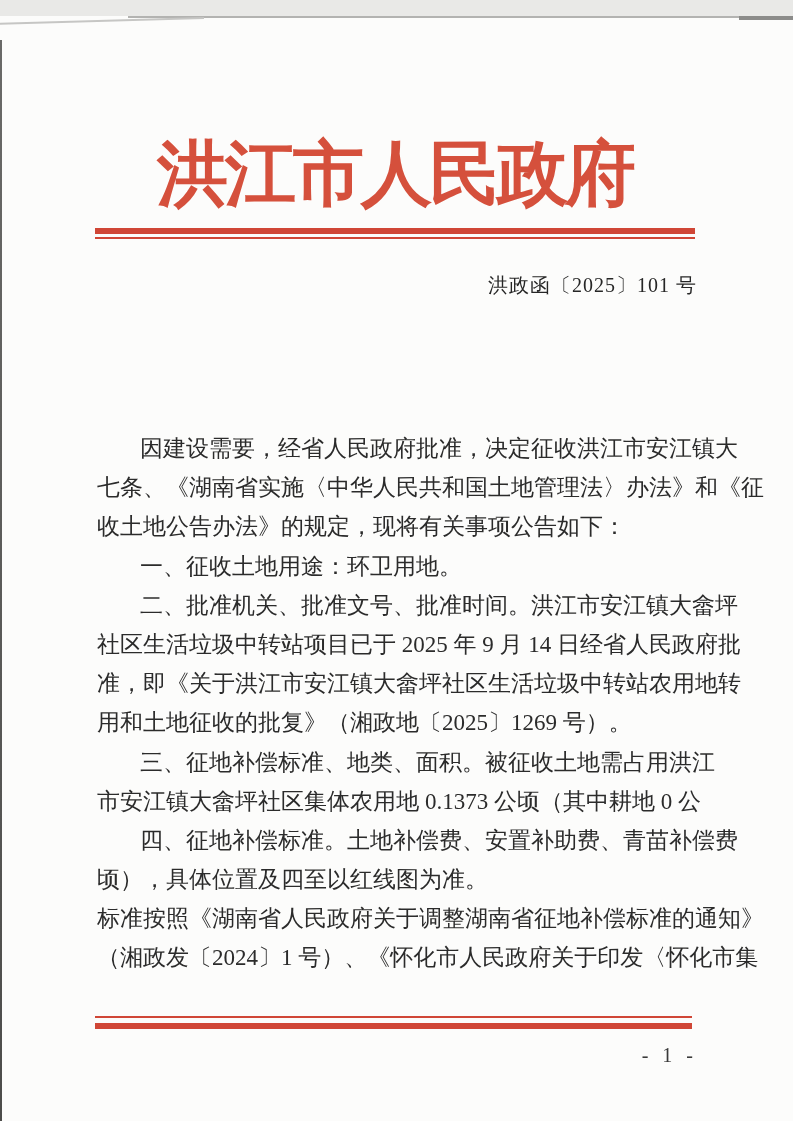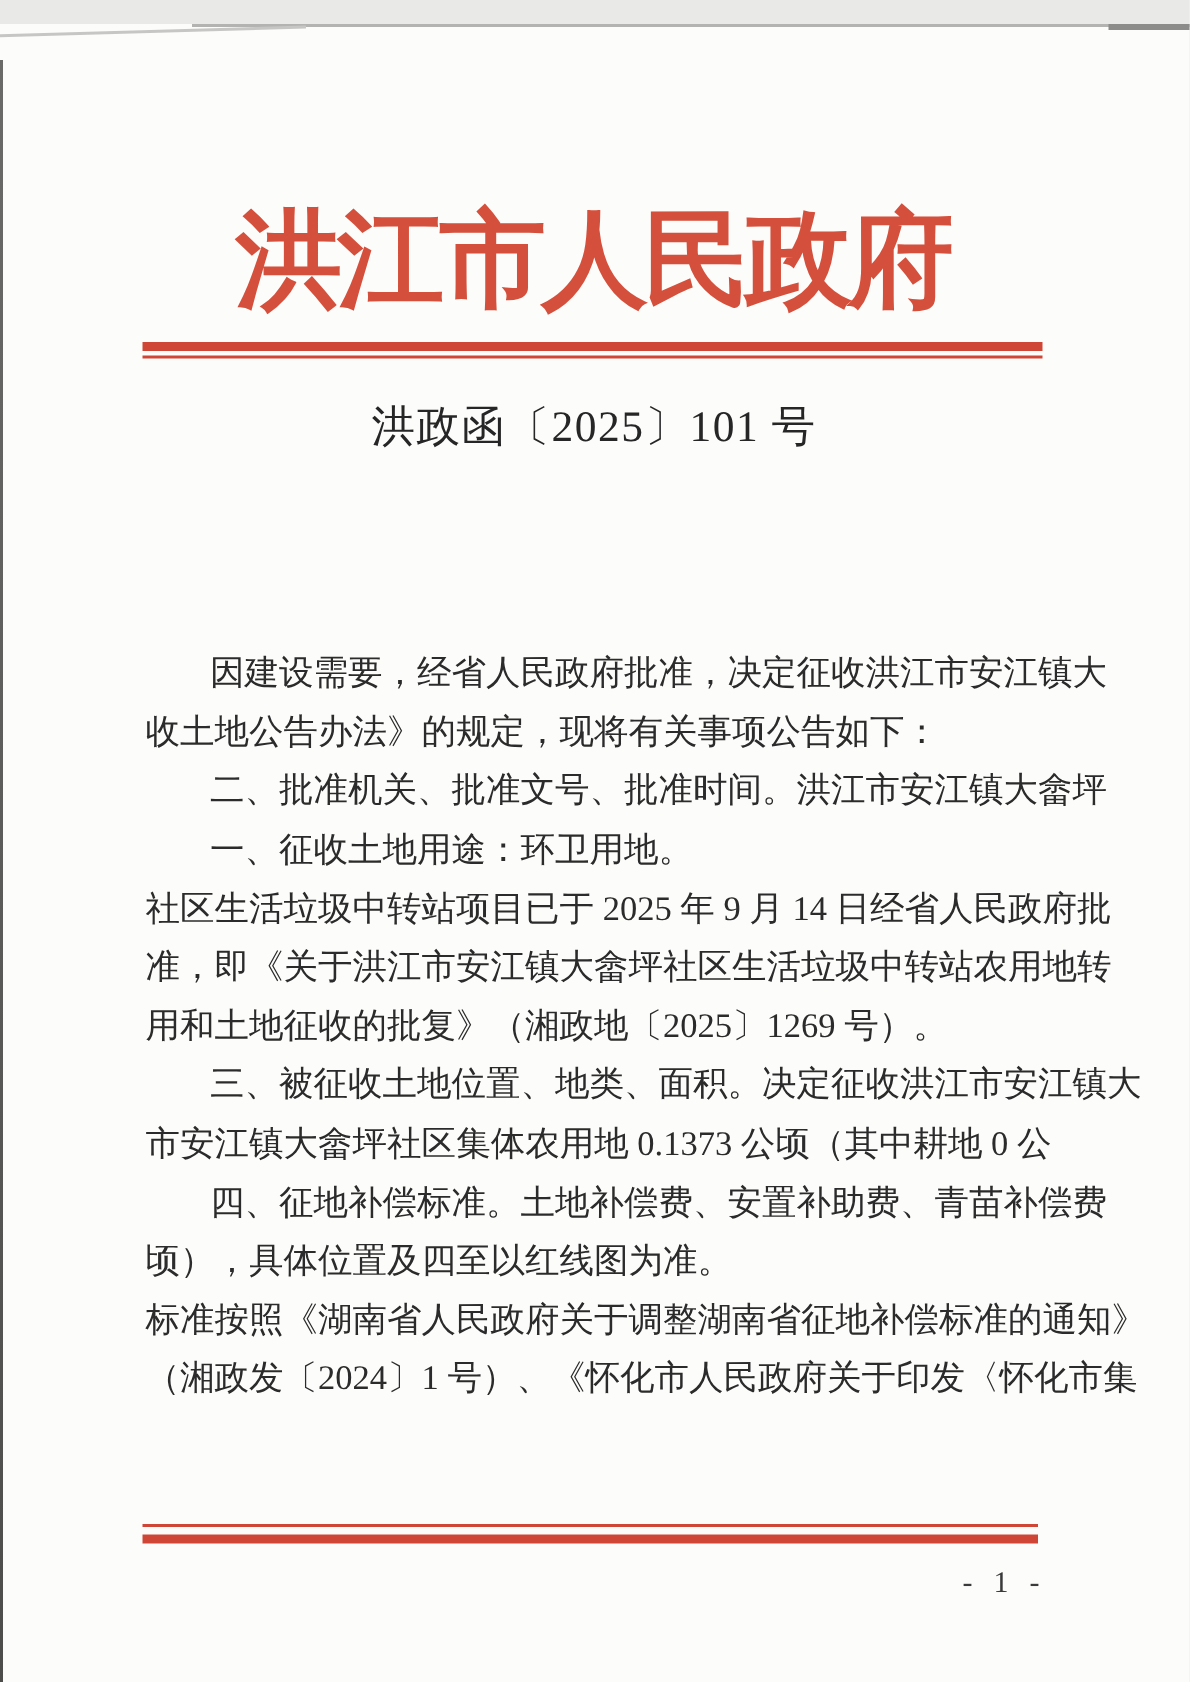--- a/index.html
+++ b/index.html
@@ -53,22 +53,22 @@
   }
   .rule-header {
     position: absolute; top: 212px; left: 95px; width: 600px;
   }
   .rule-header .thick { height: 6px; background: var(--rule-red); }
   .rule-header .gap   { height: 3px; }
   .rule-header .thin  { height: 2px; background: var(--rule-red); }
 
   .doc-number {
     position: absolute; top: 252px; left: 95px; width: 602px;
-    text-align: center;
-    font-size: 29px; line-height: 34px;
+    text-align: right;
+    font-size: 20px; line-height: 34px;
     letter-spacing: 1px;
     color: #262626;
     white-space: nowrap;
   }
   .title {
     position: absolute; top: 326px; left: 95px; width: 606px; margin: 0;
     text-align: center;
     font-size: 34px; line-height: 46px; font-weight: bold;
     letter-spacing: 0.5px;
     color: #161616;
@@ -123,27 +123,28 @@
     <div class="thick"></div>
     <div class="gap"></div>
     <div class="thin"></div>
   </div>
 
   <div class="doc-number">洪政函〔2025〕101 号</div>
 
 
   <div class="doc-body">
       <div class="line indent">因建设需要，经省人民政府批准，决定征收洪江市安江镇大</div>
+      <div class="line">七条、《湖南省实施〈中华人民共和国土地管理法〉办法》和《征</div>
       <div class="line plain">收土地公告办法》的规定，现将有关事项公告如下：</div>
+      <div class="line indent plain">一、征收土地用途：环卫用地。</div>
       <div class="line indent">二、批准机关、批准文号、批准时间。洪江市安江镇大畲坪</div>
-      <div class="line indent plain">一、征收土地用途：环卫用地。</div>
       <div class="line">社区生活垃圾中转站项目已于 2025 年 9 月 14 日经省人民政府批</div>
       <div class="line">准，即《关于洪江市安江镇大畲坪社区生活垃圾中转站农用地转</div>
       <div class="line plain">用和土地征收的批复》（湘政地〔2025〕1269 号）。</div>
-      <div class="line indent">三、被征收土地位置、地类、面积。决定征收洪江市安江镇大</div>
+      <div class="line indent">三、征地补偿标准、地类、面积。被征收土地需占用洪江</div>
       <div class="line">市安江镇大畲坪社区集体农用地 0.1373 公顷（其中耕地 0 公</div>
       <div class="line indent">四、征地补偿标准。土地补偿费、安置补助费、青苗补偿费</div>
       <div class="line plain">顷），具体位置及四至以红线图为准。</div>
       <div class="line">标准按照《湖南省人民政府关于调整湖南省征地补偿标准的通知》</div>
       <div class="line">（湘政发〔2024〕1 号）、《怀化市人民政府关于印发〈怀化市集</div>
     </div>
 
   <div class="rule-footer">
     <div class="thin"></div>
     <div class="gap"></div>

